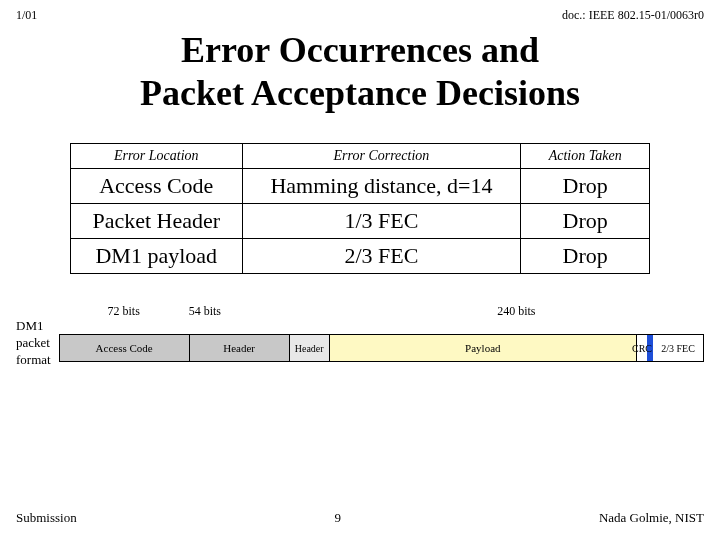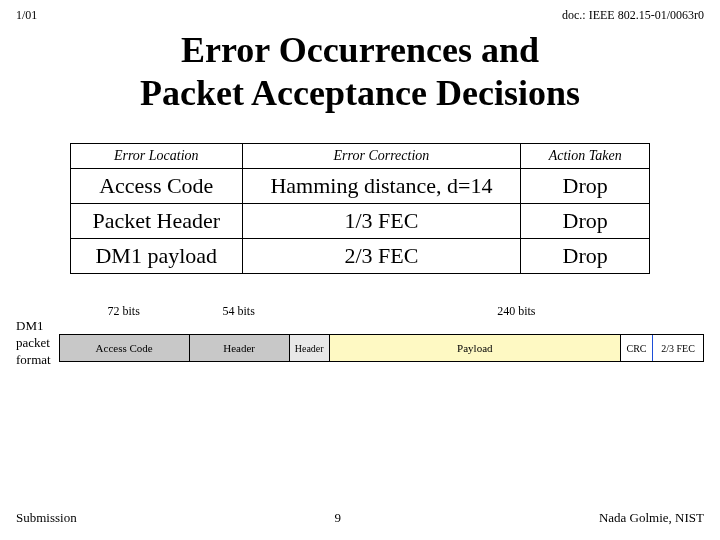--- a/index.html
+++ b/index.html
@@ -94,21 +94,20 @@
       position: absolute;
       left: 0;
       width: 130px;
       text-align: center;
     }
 
     .bit-label-54 {
       position: absolute;
       left: 130px;
       width: 100px;
-      text-align: center;
     }
 
     .bit-label-240 {
       position: absolute;
       left: 270px;
       right: 0;
       text-align: center;
     }
 
     .packet-row {
@@ -151,23 +150,23 @@
       flex: 1;
       background: #fef9c3;
       border-right: 1px solid #000;
       display: flex;
       align-items: center;
       justify-content: center;
       font-size: 11px;
     }
 
     .pkt-crc {
-      width: 32px;
-      background: #fff;
-      border-right: 1px solid #1d4ed8;
+      width: 16px;
+      background: #fff;
+      border-right: 6px solid #1d4ed8;
       display: flex;
       align-items: center;
       justify-content: center;
       font-size: 10px;
     }
 
     .pkt-fec {
       width: 50px;
       background: #fff;
       display: flex;

